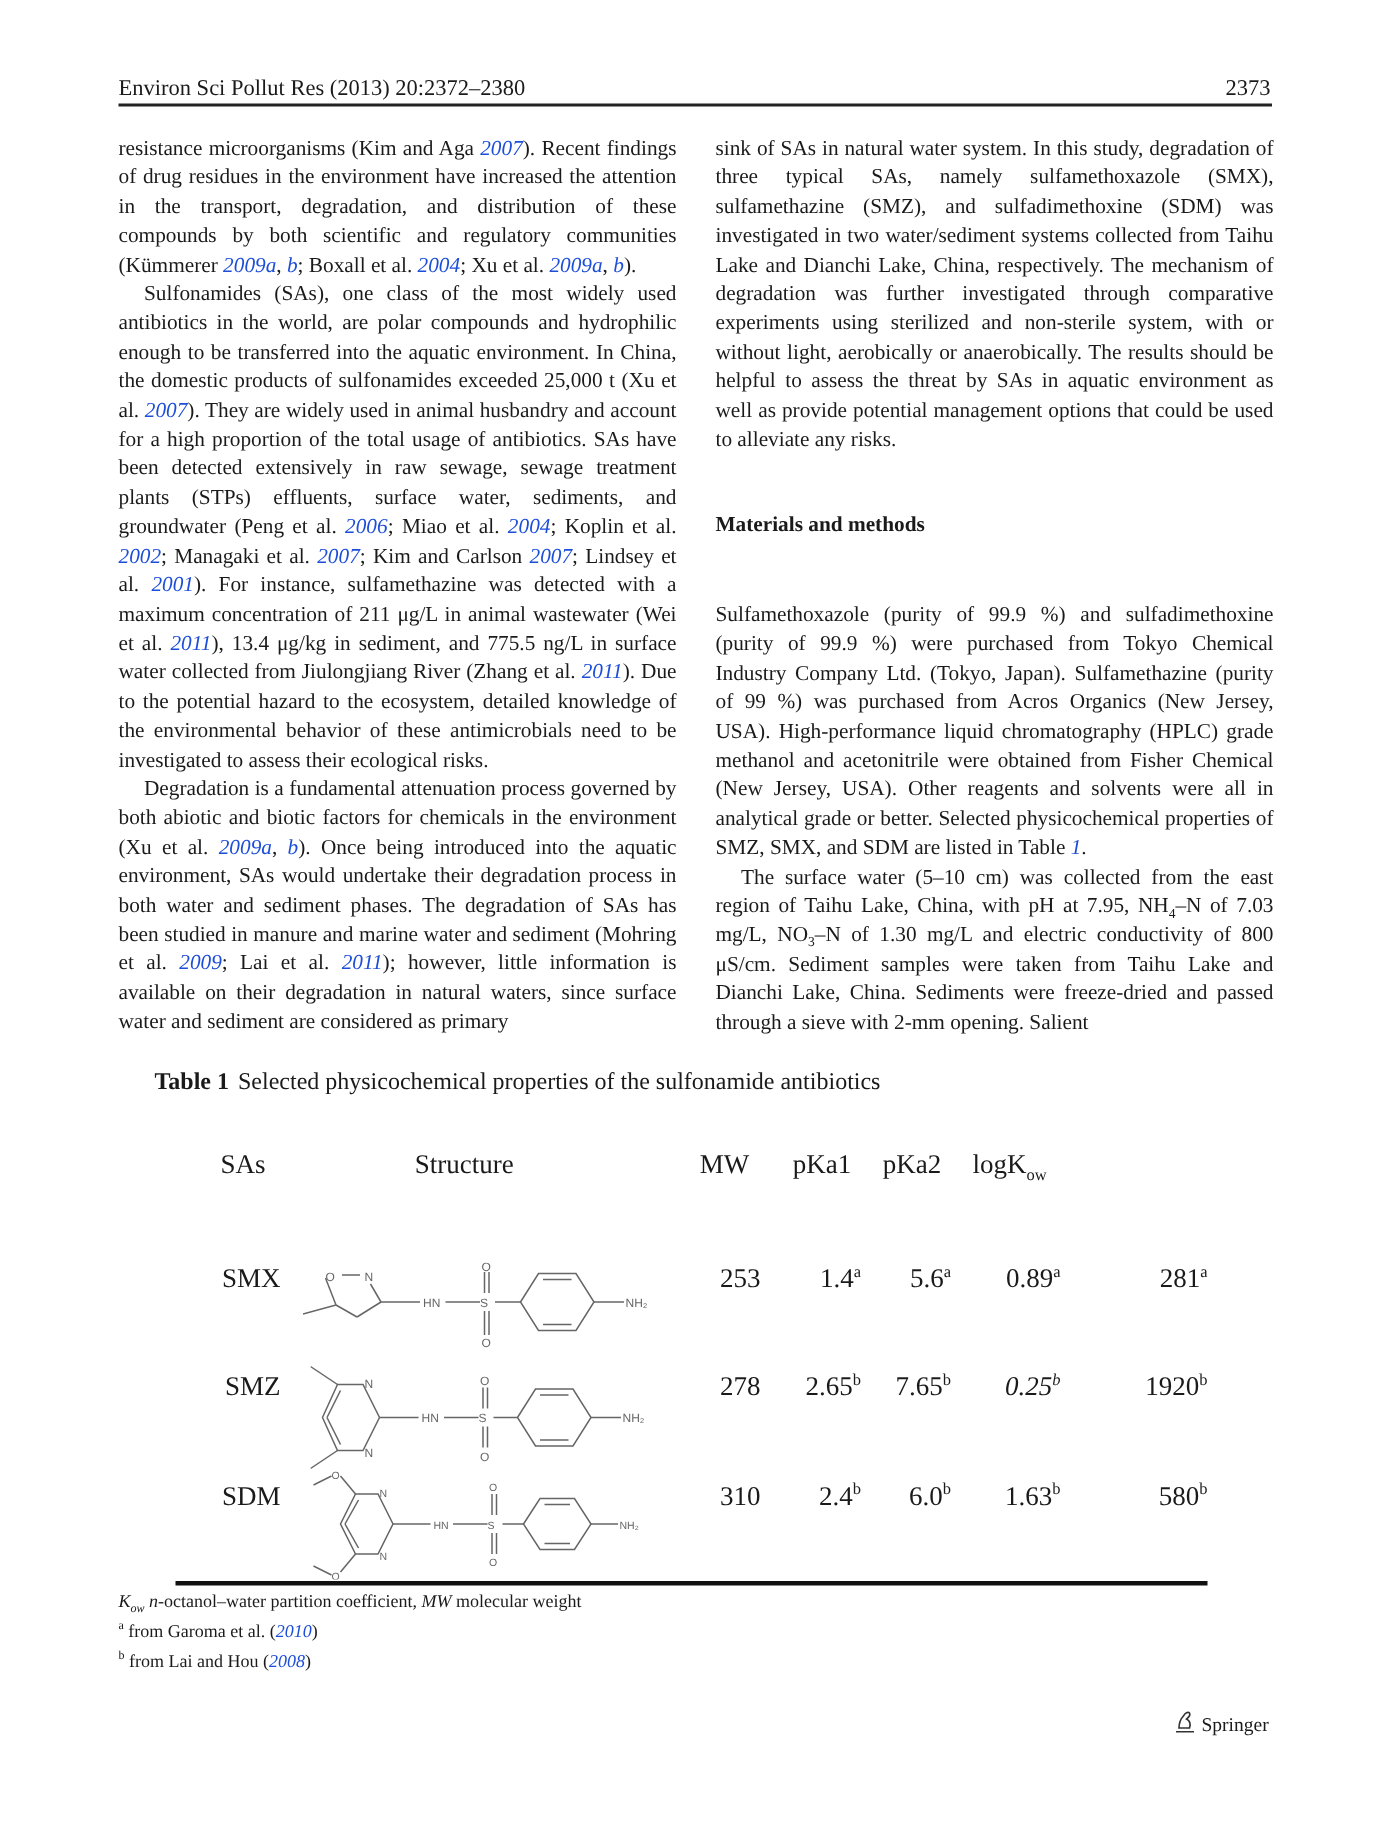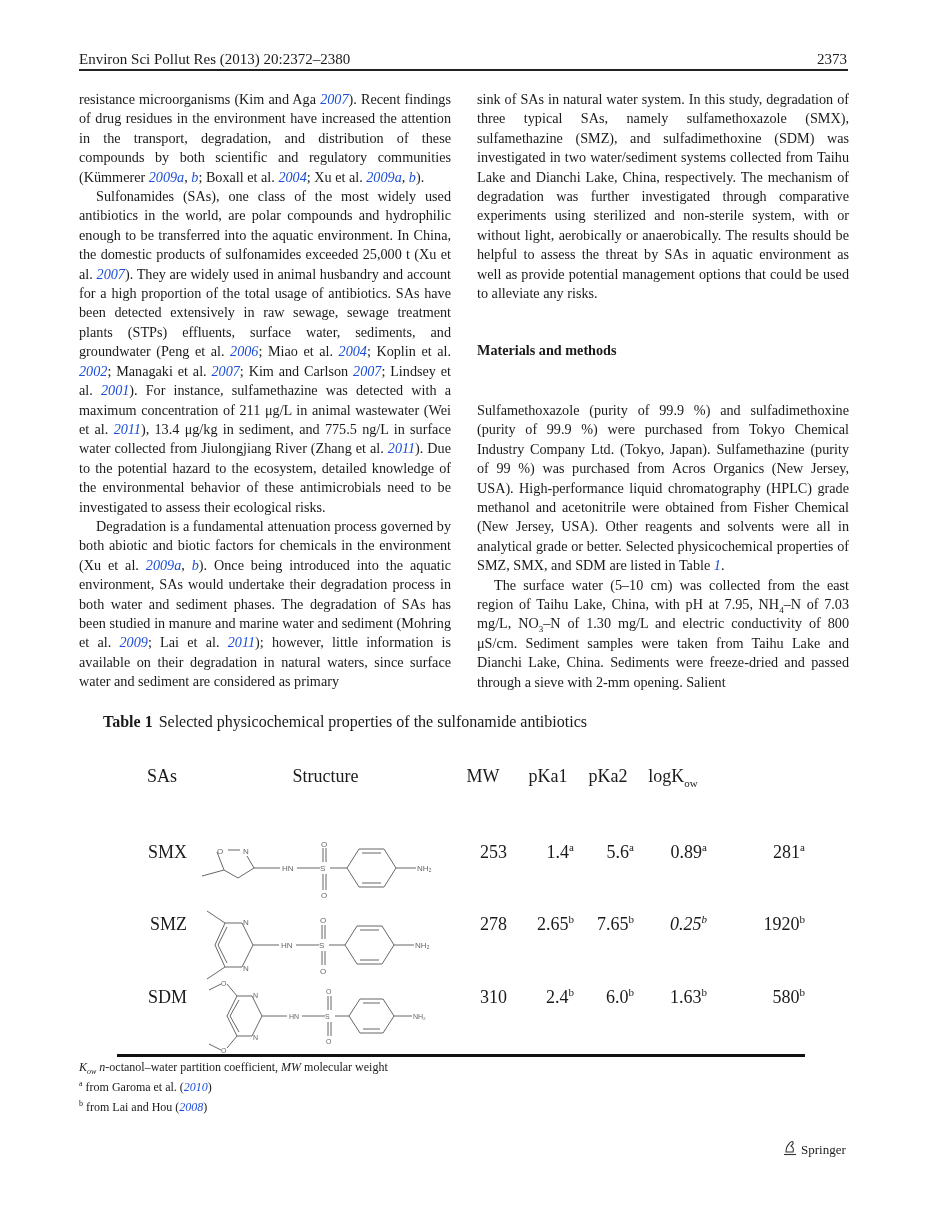--- a/index.html
+++ b/index.html
@@ -56,21 +56,21 @@
   <p>Sulfamethoxazole (purity of 99.9 %) and sulfadimethoxine (purity of 99.9 %) were purchased from Tokyo Chemical Industry Company Ltd. (Tokyo, Japan). Sulfamethazine (purity of 99 %) was purchased from Acros Organics (New Jersey, USA). High-performance liquid chromatography (HPLC) grade methanol and acetonitrile were obtained from Fisher Chemical (New Jersey, USA). Other reagents and solvents were all in analytical grade or better. Selected physicochemical properties of SMZ, SMX, and SDM are listed in Table <a class="ref">1</a>.</p>
   <p class="ind">The surface water (5–10 cm) was collected from the east region of Taihu Lake, China, with pH at 7.95, NH<sub>4</sub>–N of 7.03 mg/L, NO<sub>3</sub>–N of 1.30 mg/L and electric conductivity of 800 μS/cm. Sediment samples were taken from Taihu Lake and Dianchi Lake, China. Sediments were freeze-dried and passed through a sieve with 2-mm opening. Salient</p>
 </div>
 
 <div class="tbl-caption">
   <b>Table 1</b><span>Selected physicochemical properties of the sulfonamide antibiotics</span>
 </div>
 
 <div class="tbl">
   <div class="th" style="left:20px;width:50px;">SAs</div>
-  <div class="th" style="left:156px;width:105px;">Structure</div>
+  <div class="th" style="left:140px;width:105px;">Structure</div>
   <div class="th" style="left:342px;width:48px;">MW</div>
   <div class="th" style="left:405px;width:52px;">pKa1</div>
   <div class="th" style="left:465px;width:52px;">pKa2</div>
   <div class="th" style="left:522px;width:68px;"><span>logK</span><sub style="font-size:11px;">ow</sub></div>
 
   <div class="cell" style="left:10px;top:80px;width:60px;">SMX</div>
   <div class="mol" style="left:85px;top:80px;">
     <svg width="245" height="62" viewBox="0 0 245 62" stroke="#666" stroke-width="1" fill="none" font-family="Liberation Sans, sans-serif" font-size="8">
       <line x1="0" y1="36" x2="22" y2="30"></line>
       <line x1="22" y1="30" x2="15" y2="12"></line>

